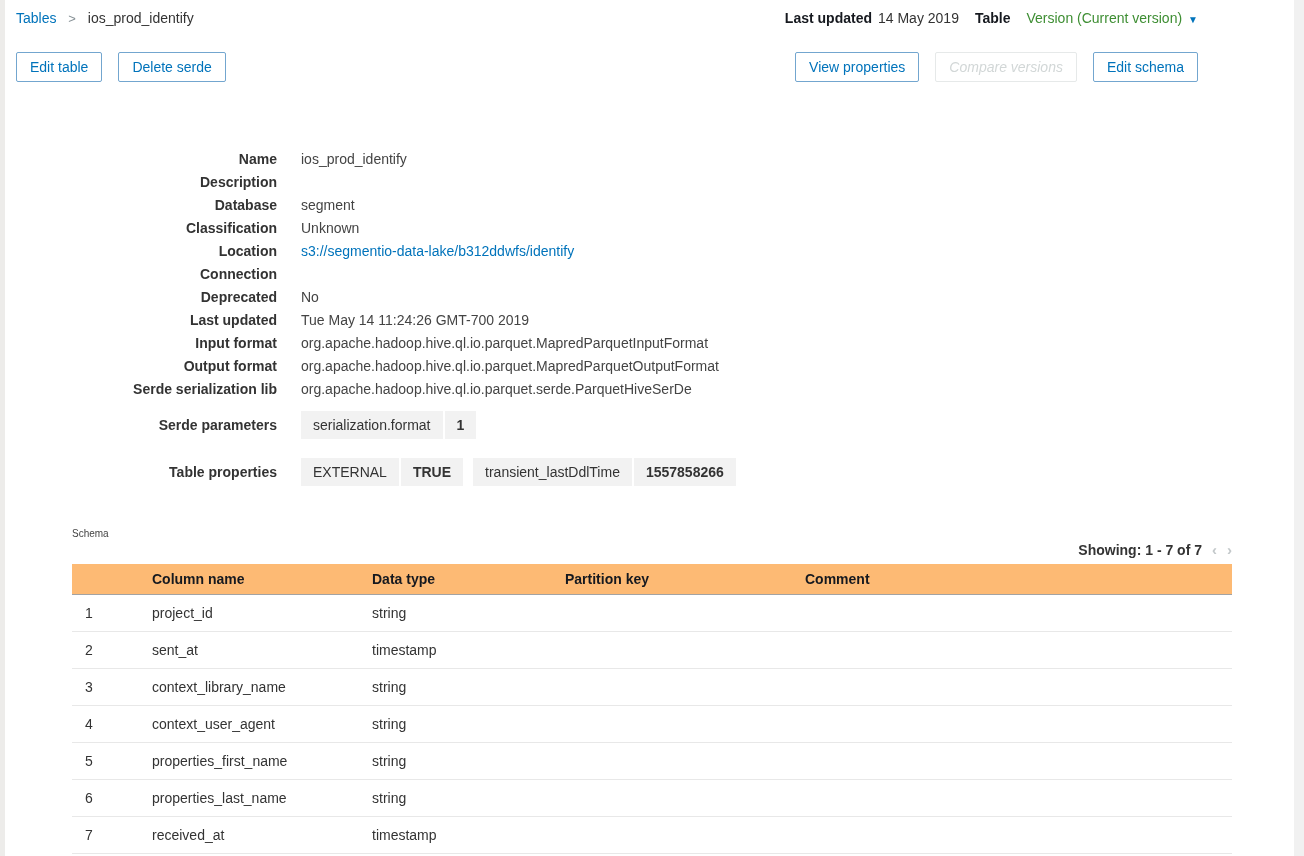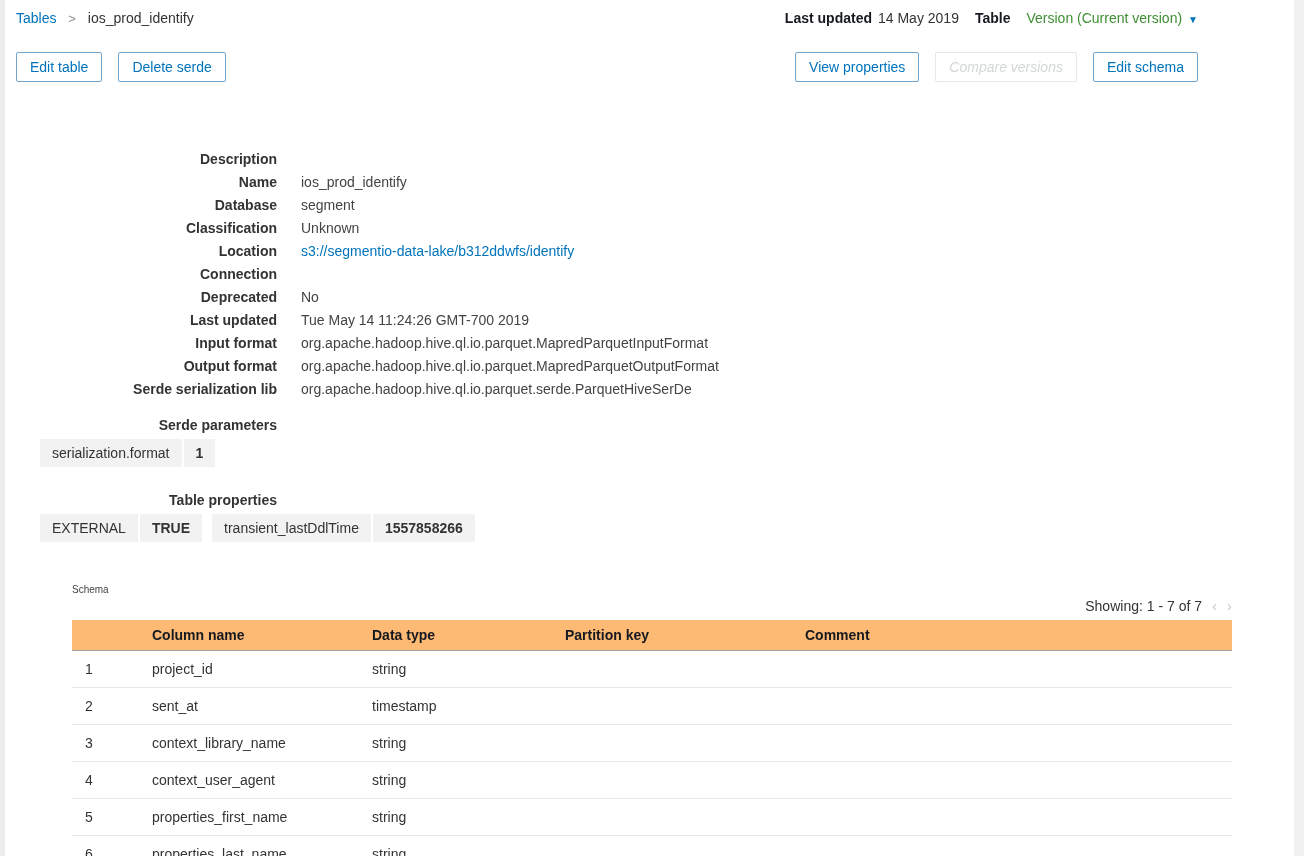--- a/index.html
+++ b/index.html
@@ -31,32 +31,32 @@
   .btn.disabled { border-color:#e6e9e9; color:#d2d7d7; cursor:default;font-style:italic; }
 
   
   .details { margin-top:66px; }
   .drow { display:flex; line-height:23px; min-height:23px; }
   .dlabel { width:261px; text-align:right; font-weight:bold; color:#333; flex:none; }
   .dvalue { margin-left:24px; color:#444; }
   .dvalue.link { color:#0073bb; text-decoration:none; cursor:pointer; }
 
   
-  .kvrow { display:flex; align-items:flex-start; margin-top:10px;flex-direction:column; }
+  .kvrow { display:flex; align-items:flex-start; margin-top:10px; }
   .kvrow.props { margin-top:19px; }
   .kvrow .dlabel { line-height:28px; }
   .pills { margin-left:24px; display:flex; gap:10px; }
   .pill { display:inline-flex; gap:2px; }
   .pill span { background:#f2f2f2; padding:6px 12px; color:#333; }
   .pill .pill-val { font-weight:bold; }
 
   
   .schema-section { margin-top:42px; margin-left:56px; width:1160px; }
   .schema-title { font-size:10px; color:#444; }
-  .paging { display:flex; justify-content:flex-end; align-items:center; margin-top:2px; gap:10px; }
+  .paging { display:flex; justify-content:flex-end; align-items:center; margin-top:2px; gap:10px;font-weight:bold; }
   .paging .showing { color:#333; }
   .paging .pg { color:#c3c8ca; font-size:15px; cursor:default; user-select:none; }
 
   table.schema { width:1160px; border-collapse:collapse; table-layout:fixed; margin-top:6px; }
   table.schema col.c0 { width:80px; }
   table.schema col.c1 { width:220px; }
   table.schema col.c2 { width:193px; }
   table.schema col.c3 { width:240px; }
   table.schema thead th { background:#fdba74; text-align:left; font-weight:bold; color:#16191f;
                           padding:7px 0 7px 0; border-bottom:1px solid #a3a3a3; }
@@ -95,26 +95,26 @@
     </div>
     <div class="btn-group">
       <button class="btn">View properties</button>
       <button class="btn disabled">Compare versions</button>
       <button class="btn">Edit schema</button>
     </div>
   </div>
 
   <div class="details">
     <div class="drow">
+      <div class="dlabel">Name</div>
+      <div class="dvalue">ios_prod_identify</div>
+    </div>
+    <div class="drow">
       <div class="dlabel">Description</div>
       <div class="dvalue"></div>
-    </div>
-    <div class="drow">
-      <div class="dlabel">Name</div>
-      <div class="dvalue">ios_prod_identify</div>
     </div>
     <div class="drow">
       <div class="dlabel">Database</div>
       <div class="dvalue">segment</div>
     </div>
     <div class="drow">
       <div class="dlabel">Classification</div>
       <div class="dvalue">Unknown</div>
     </div>
     <div class="drow">

